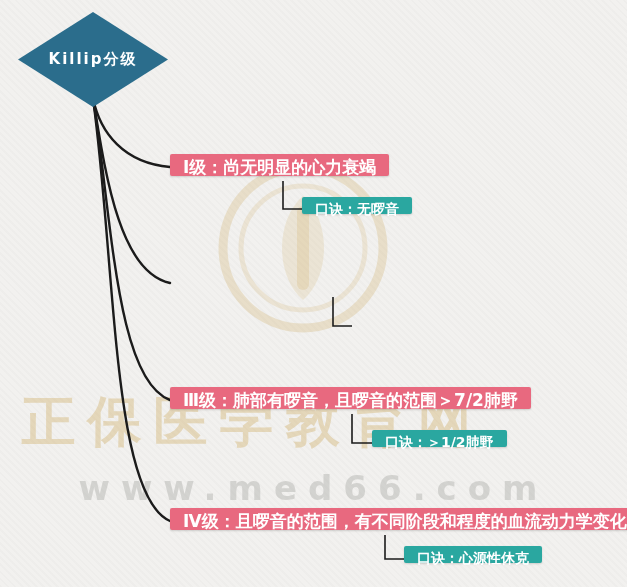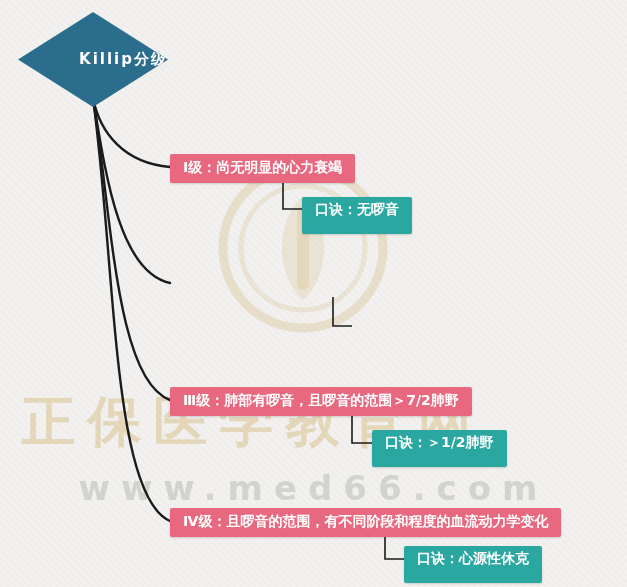--- a/index.html
+++ b/index.html
@@ -59,49 +59,49 @@
 
   
   .root-node {
     position: absolute;
     left: 18px; top: 12px;
     width: 150px; height: 95px;
     background: #2b6d8c;
     clip-path: polygon(50% 0, 100% 50%, 50% 100%, 0 50%);
     display: flex;
     align-items: center;
-    justify-content: flex-end;
+    justify-content: center;
     cursor: pointer;
   }
   .root-node span {
     color: #ffffff;
     font-size: 15px;
     font-weight: bold;
     letter-spacing: 2px;
     white-space: nowrap;
   }
 
   
   .branch {
     position: absolute;
-    height: 29px;
+    height: 22px;
     line-height: 27px;
     padding: 0 13px;
     color: #ffffff;
-    font-size: 14px;
+    font-size: 17px;
     font-weight: bold;
     white-space: nowrap;
     border-radius: 2px;
     box-shadow: 0 1px 2px rgba(0,0,0,0.15);
     cursor: pointer;
   }
   .branch.pink { background: #e8697f; }
   .branch.teal {
     background: #2aa7a0;
-    height: 37px;
+    height: 17px;
     line-height: 25px;
     font-size: 14px;
   }
 
   .b1 { left: 170px; top: 154px; }
   .c1 { left: 302px; top: 197px; }
   .b2 { left: 170px; top: 270px; }
   .c2 { left: 352px; top: 313px; }
   .b3 { left: 170px; top: 387px; }
   .c3 { left: 372px; top: 430px; }

